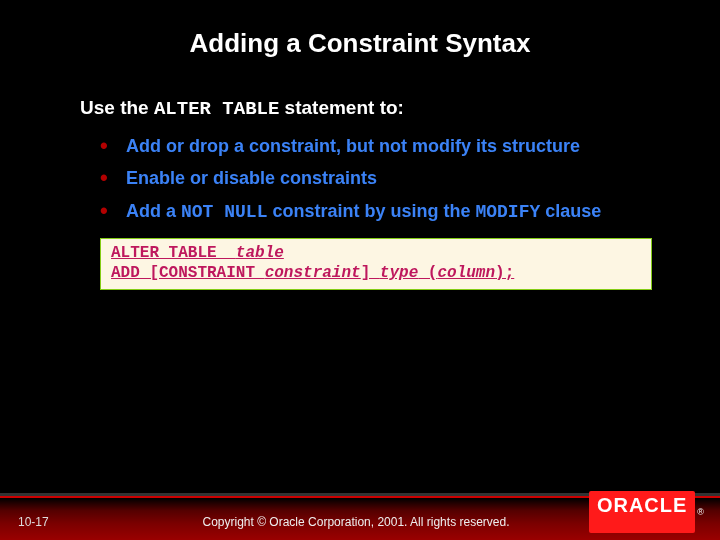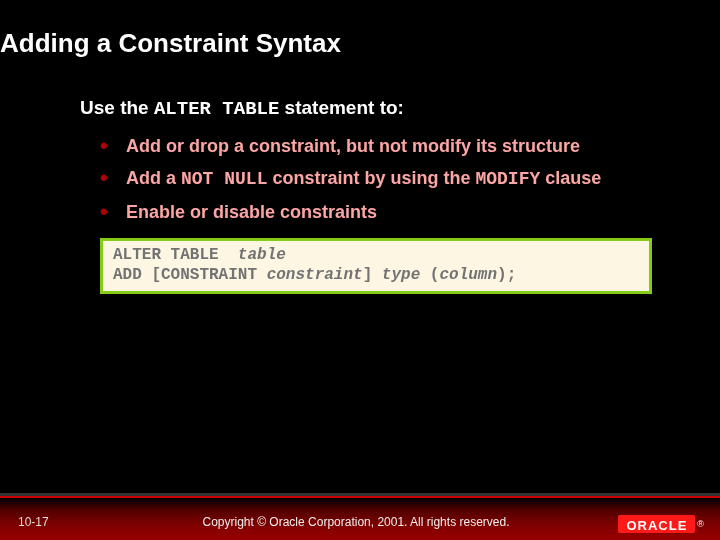--- a/index.html
+++ b/index.html
@@ -10,21 +10,21 @@
     color: #fff;
     position: relative;
   }
   .slide {
     width: 720px;
     height: 540px;
     position: relative;
     padding: 0;
   }
   .title {
-    text-align: left;
+    text-align: center;
     font-size: 26px;
     font-weight: bold;
     color: #fff;
     padding-top: 28px;
   }
   .content {
     padding: 38px 68px 0 80px;
   }
   .intro {
     font-size: 19px;
@@ -37,49 +37,50 @@
     font-weight: bold;
   }
   ul.bullets {
     list-style: none;
     padding-left: 20px;
   }
   ul.bullets li {
     position: relative;
     font-size: 18px;
     font-weight: bold;
-    color: #fca5a5;
+    color: #3b82f6;
     line-height: 1.35;
     padding-left: 26px;
     margin-bottom: 8px;
   }
   ul.bullets li::before {
     content: "•";
     position: absolute;
     left: 0;
     top: 0;
     color: #b30000;
     font-size: 22px;
     line-height: 1.1;
   }
   ul.bullets li .code {
     font-family: "Courier New", Courier, monospace;
     font-weight: bold;
   }
   .codebox {
     margin: 14px 0 0 20px;
     background: #fdf6e3;
-    color: #737373;
-    border: 3px solid #84cc16;
+    color: #be185d;
+    border: 1px solid #84cc16;
     padding: 4px 10px 6px 10px;
     font-family: "Courier New", Courier, monospace;
     font-size: 16px;
     font-weight: bold;
     line-height: 1.25;
     white-space: pre;
+    text-decoration: underline;
   }
   .codebox .emph { font-style: italic; }
   .footer {
     position: absolute;
     left: 0;
     right: 0;
     bottom: 0;
     height: 44px;
     background: linear-gradient(to bottom, #000 0%, #540000 30%, #7a0000 60%, #9a0000 100%);
     border-top: 2px solid #c00;
@@ -111,23 +112,23 @@
     right: 16px;
     bottom: 7px;
     display: flex;
     align-items: center;
   }
   .logo-box {
     background: #ff1a1a;
     color: #fff;
     font-family: Arial, sans-serif;
     font-weight: bold;
-    font-size: 13px;
+    font-size: 20px;
     letter-spacing: 1px;
-    padding: 3px 8px 0 8px;
+    padding: 3px 8px 16px 8px;
     border-radius: 2px;
     display: inline-block;
   }
   .logo-reg {
     color: #fff;
     font-size: 9px;
     margin-left: 2px;
     vertical-align: top;
   }
 </style>
@@ -142,24 +143,24 @@
 
     <div class="intro">
       <span>Use the </span><span class="code">ALTER TABLE</span><span> statement to:</span>
     </div>
 
     <ul class="bullets">
       <li>
         <span>Add or drop a constraint, but not modify its structure</span>
       </li>
       <li>
-        <span>Add a </span><span class="code">NOT NULL</span><span> constraint by using the </span><span class="code">MODIFY</span><span> clause</span>
+        <span>Enable or disable constraints</span>
       </li>
       <li>
-        <span>Enable or disable constraints</span>
+        <span>Add a </span><span class="code">NOT NULL</span><span> constraint by using the </span><span class="code">MODIFY</span><span> clause</span>
       </li>
     </ul>
 
     <div class="codebox"><span>ALTER TABLE  </span><span class="emph">table</span>
 <span>ADD [CONSTRAINT </span><span class="emph">constraint</span><span>] </span><span class="emph">type</span><span> (</span><span class="emph">column</span><span>);</span></div>
 
   </div>
 
   <div class="footer-separator"></div>
   <div class="footer"></div>

